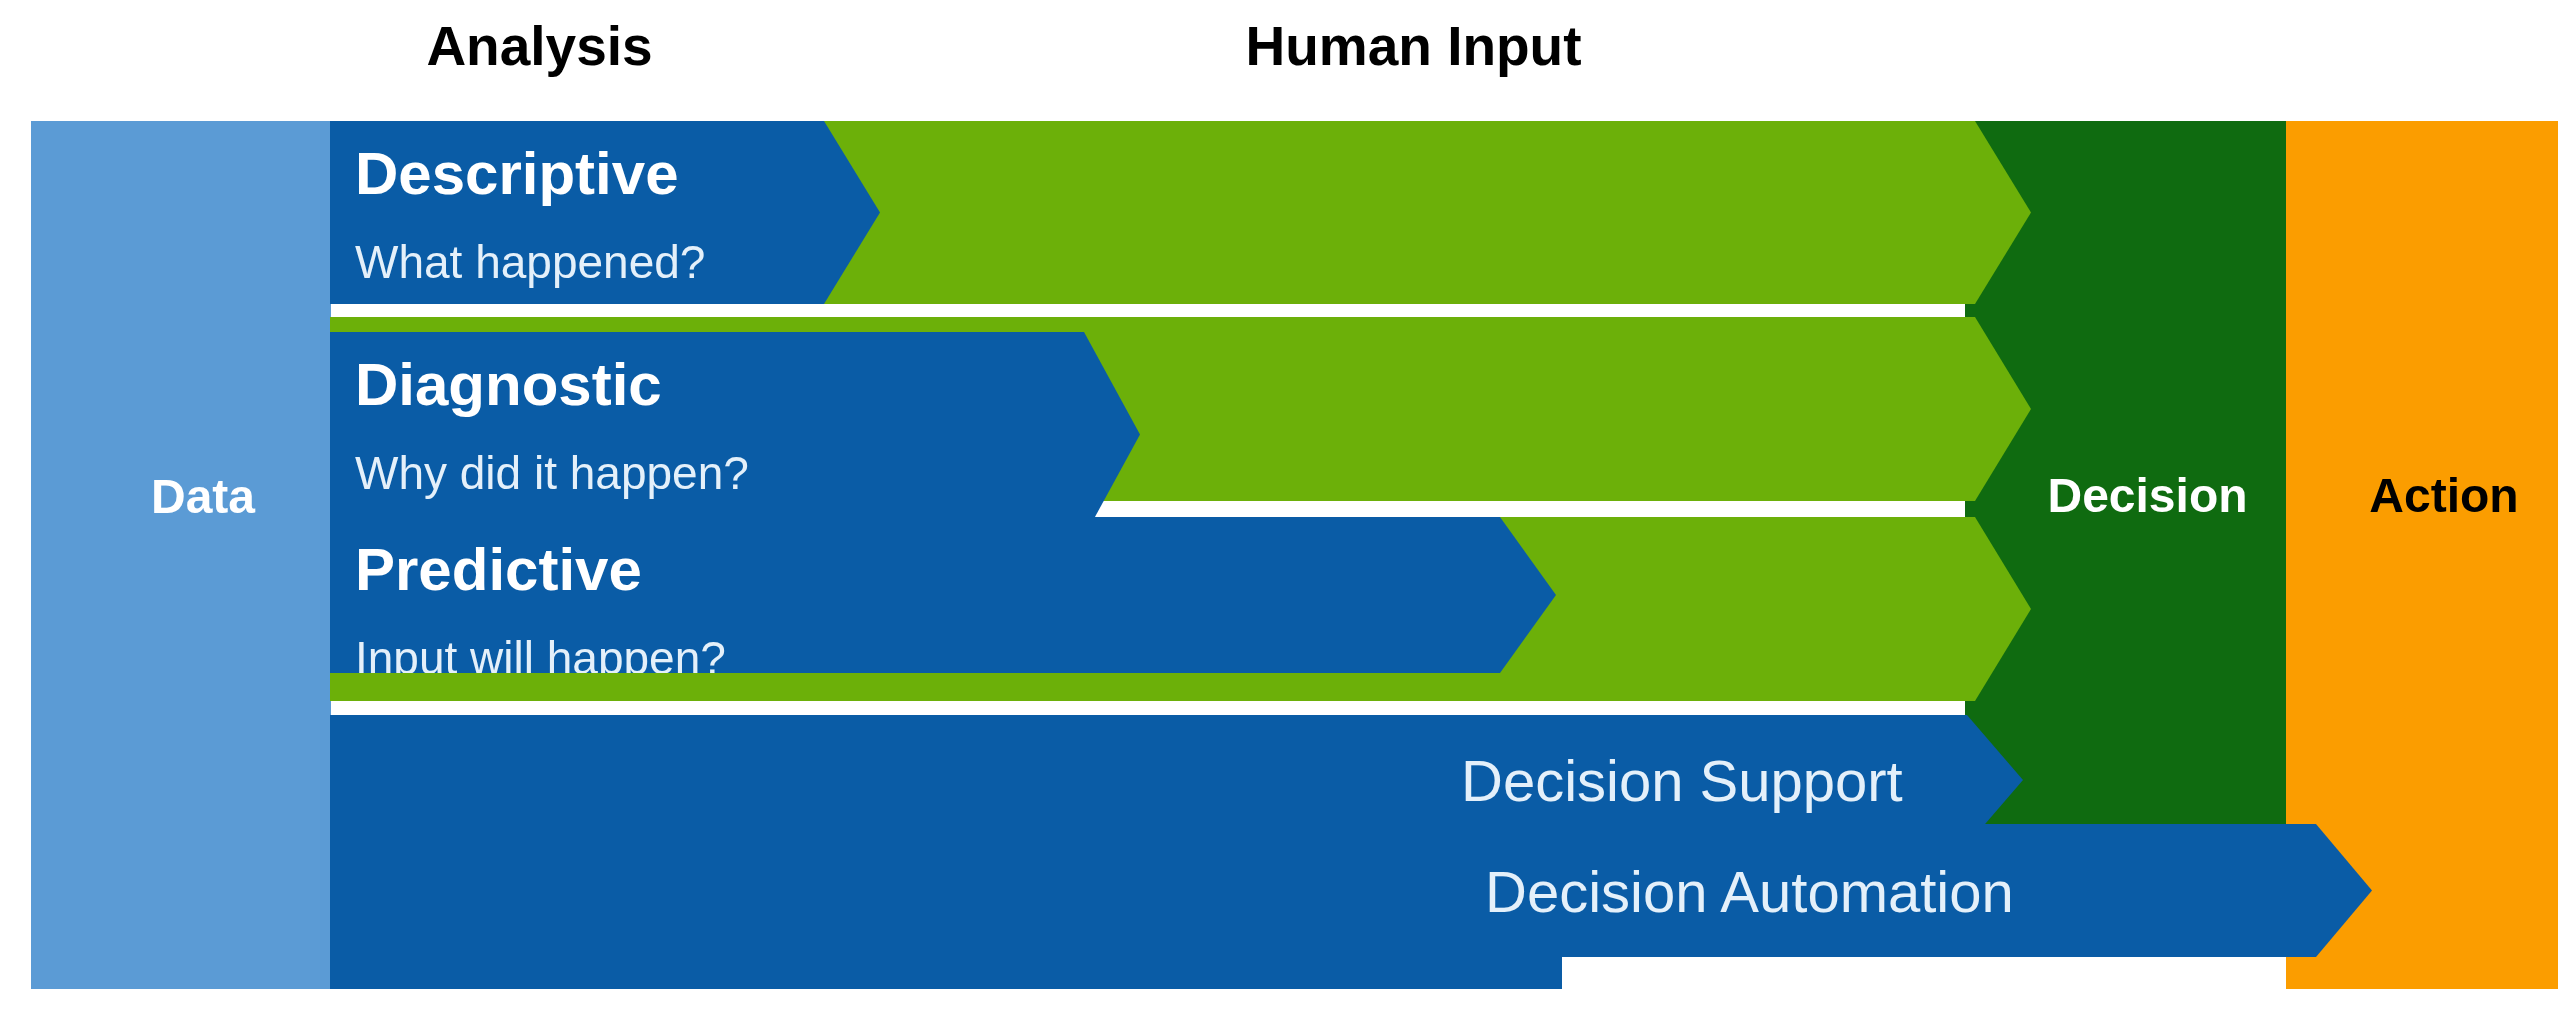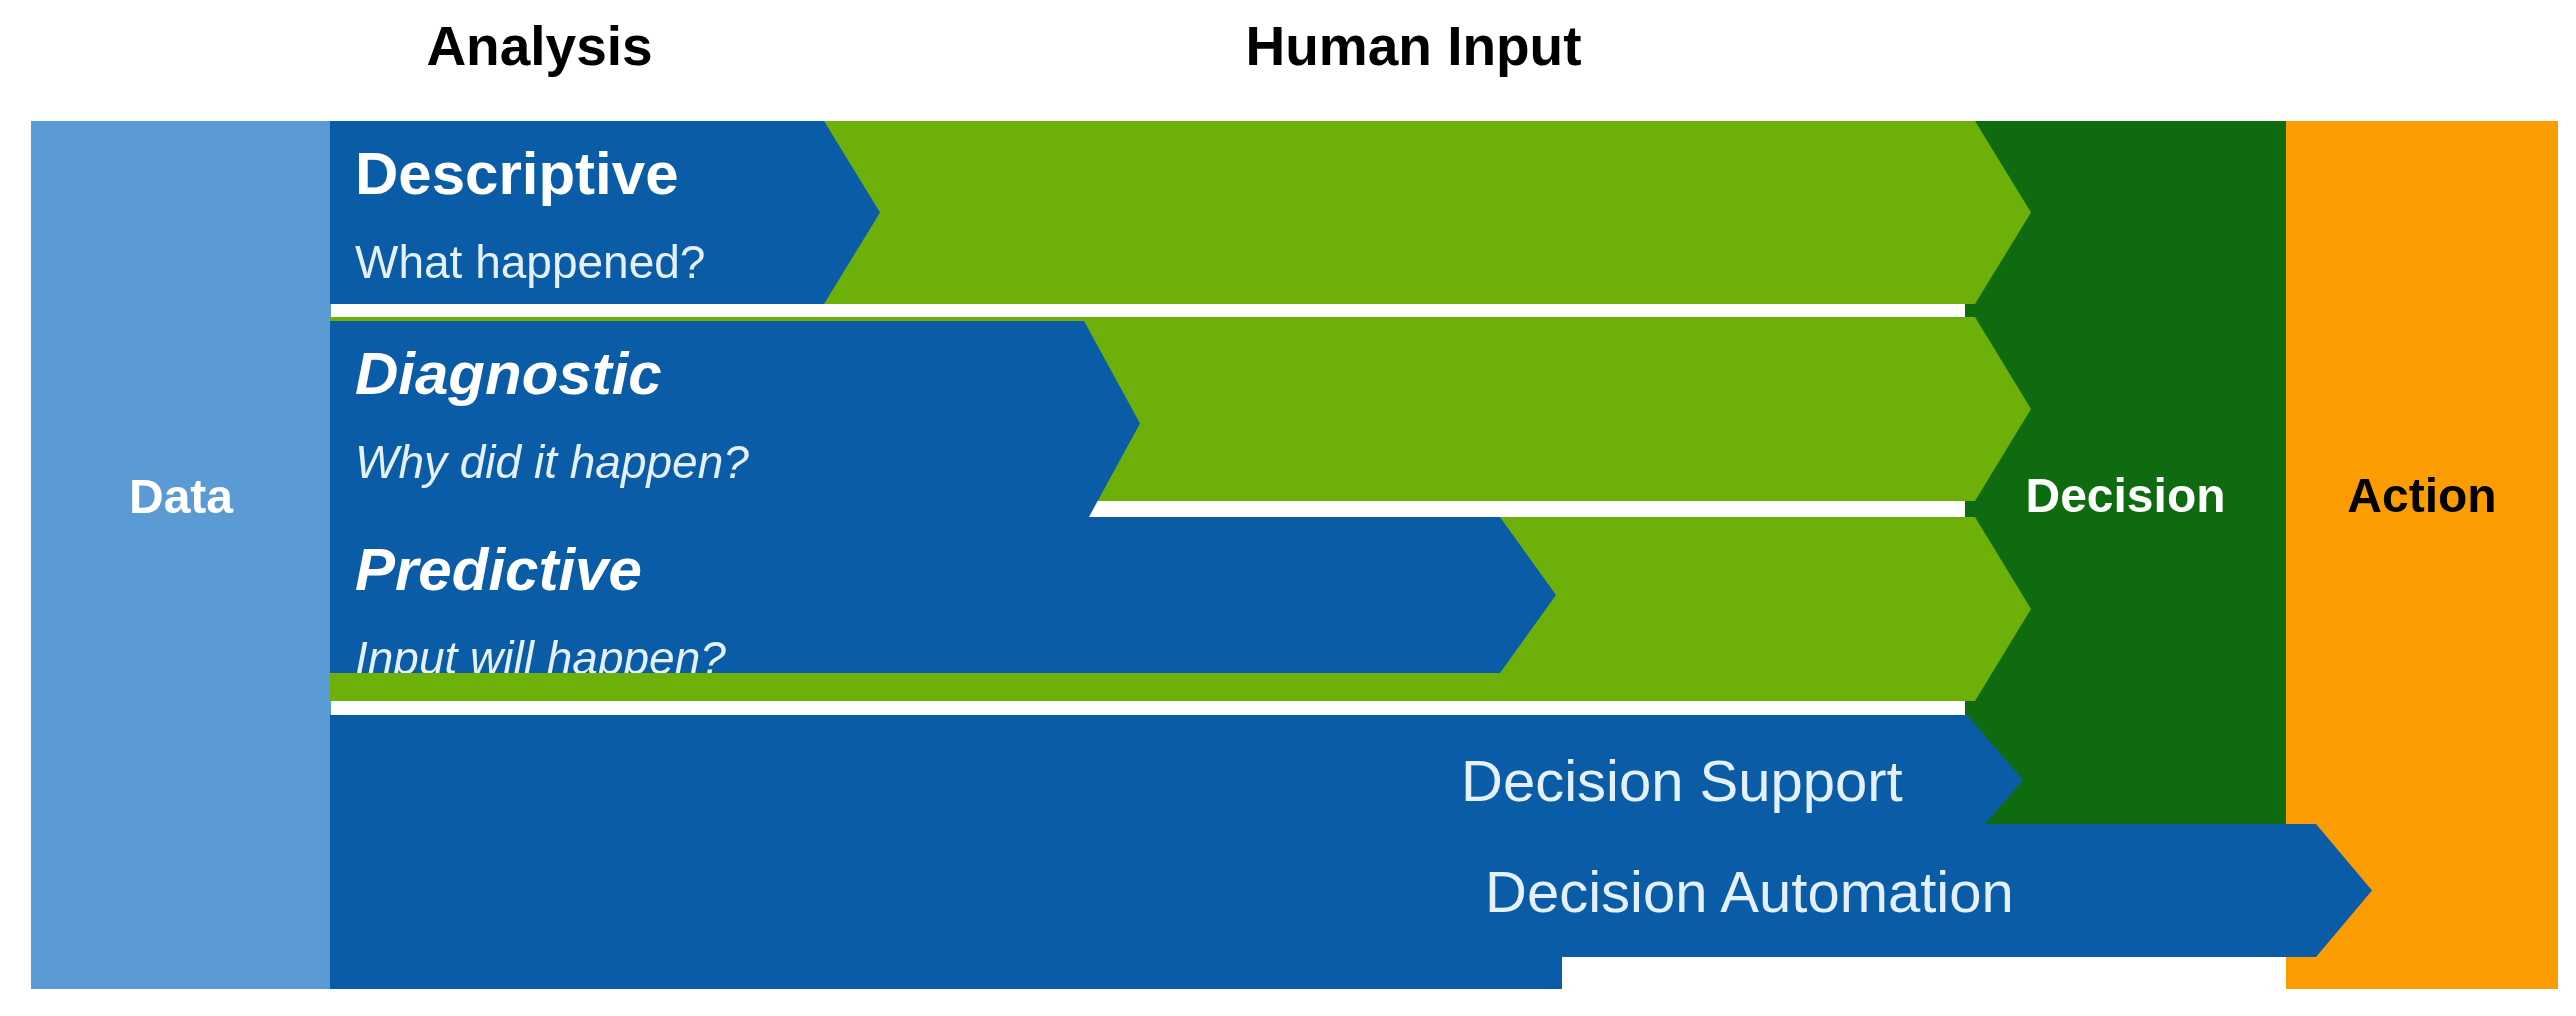--- a/index.html
+++ b/index.html
@@ -16,37 +16,37 @@
   #hdr-analysis{left:354px;width:371px;}
   #hdr-human-input{left:1228px;width:371px;}
   
   .col{position:absolute;top:121px;height:868px;}
   #col-data{left:31px;width:300px;background:var(--data-blue,#5B9BD5);}
   #col-decision{left:1965px;width:321px;height:738px;background:var(--decision-green,#0F6B10);}
   #col-action{left:2286px;width:272px;background:var(--action-orange,#FB9D00);}
   .col-label{
     position:absolute;left:0;width:100%;top:342px;line-height:65px;
     text-align:center;font-size:48px;font-weight:bold;
-    color:var(--row-text,#fff);white-space:nowrap;
+    color:var(--row-text,#fff);white-space:nowrap;padding-left:22px;
   }
   #col-data .col-label{top:343px;}
   #col-action .col-label{color:var(--header-text,#000);}
   
   .band{
     position:absolute;left:330px;
     clip-path:polygon(0 0, calc(100% - 56px) 0, 100% 50%, calc(100% - 56px) 100%, 0 100%);
   }
   .green{background:var(--human-input-green,#6CB009);}
   #green-1{top:121px;width:1701px;height:183px;}
   #green-2{top:317px;width:1701px;height:184px;}
   #green-3{top:517px;width:1701px;height:184px;}
   .blue{background:var(--row-blue,#0A5CA6);}
   #row-1{top:121px;width:550px;height:183px;}
-  #row-2{top:321px;width:810px;height:205px;font-style:italic;}
-  #row-3{top:517px;width:1226px;height:156px;font-style:italic;}
+  #row-2{top:332px;width:810px;height:205px;}
+  #row-3{top:517px;width:1226px;height:156px;}
   #row-4{top:715px;width:1232px;height:274px;clip-path:none;}
   #band-support{top:715px;width:1693px;height:130px;}
   #band-automation{top:824px;width:2018px;height:133px;margin-left:24px;}
   
   .row-text{position:absolute;left:25px;top:20.4px;line-height:65px;white-space:nowrap;}
   #row-4 .row-text{top:63px;}
   .row-title{display:block;font-size:60px;font-weight:bold;color:var(--row-text,#FFFFFF);}
   .row-question{display:block;font-size:46px;font-weight:normal;color:var(--question-text,#E4F0FA);margin-top:24px;}
   .mode-label{
     position:absolute;left:1131px;top:50%;transform:translateY(-50%);

